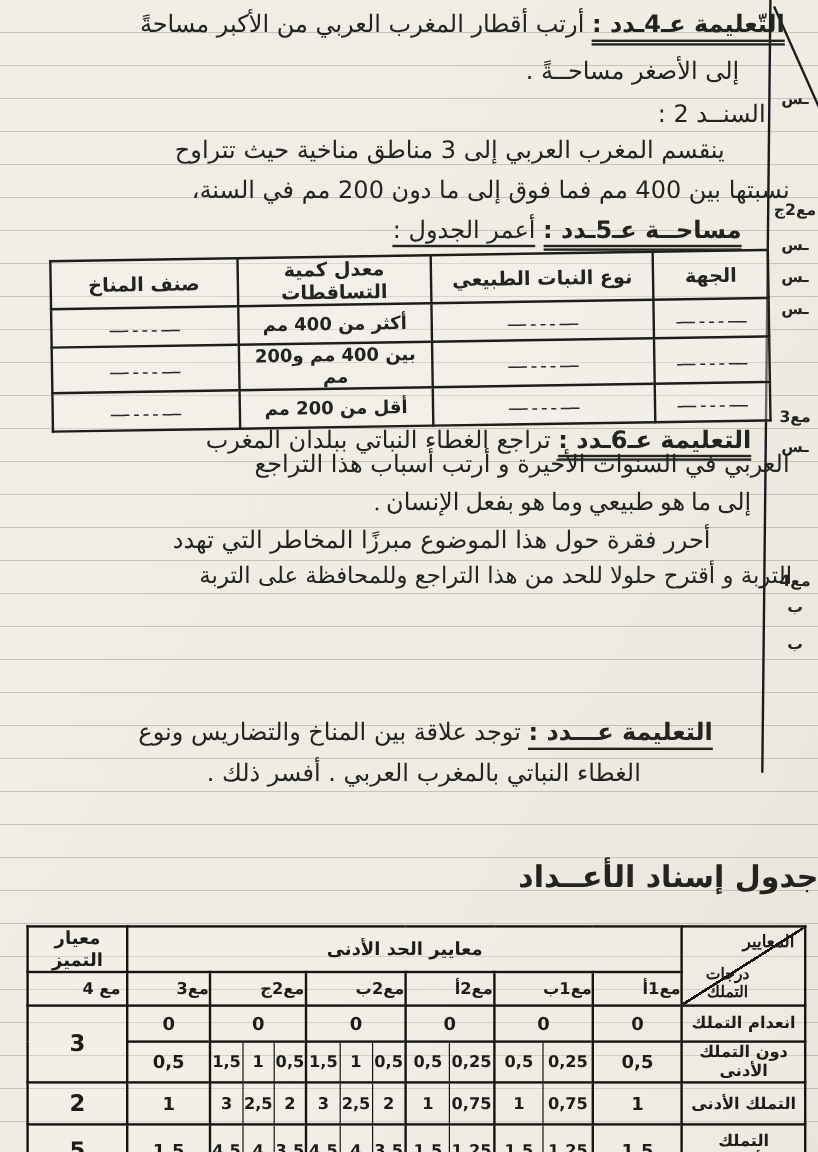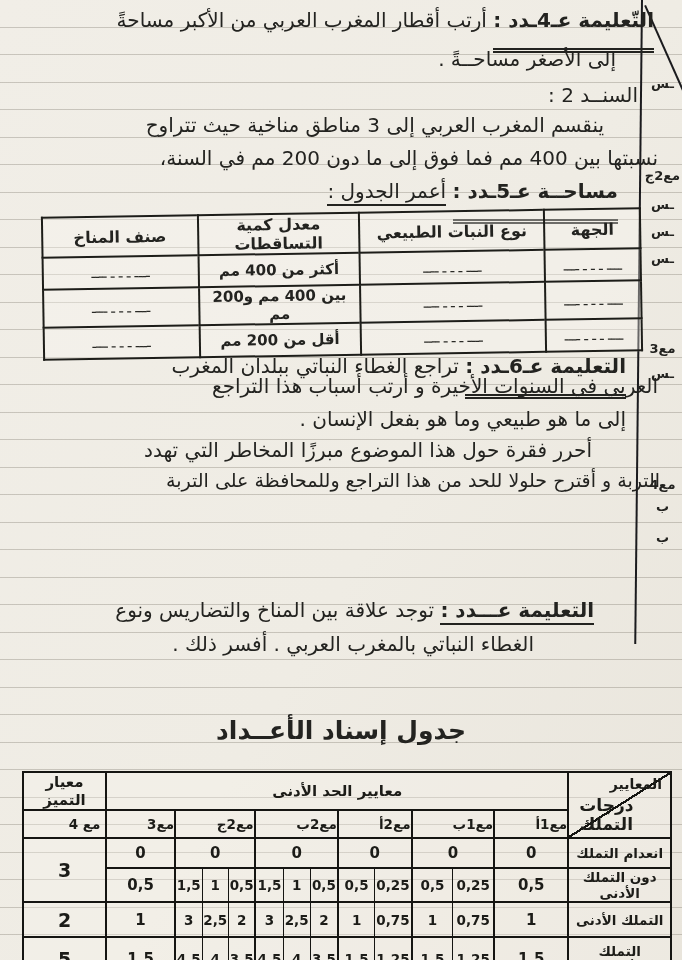--- a/index.html
+++ b/index.html
@@ -8,21 +8,21 @@
     position:relative;width:682px;height:960px;margin:0 auto;overflow:hidden;
     background:
       repeating-linear-gradient(to bottom, rgba(255,255,255,0) 0px, rgba(255,255,255,0) 26.5px, rgba(106,100,88,.30) 26.5px, rgba(106,100,88,.30) 27.5px),
       linear-gradient(120deg,#f1eee7 0%,#efece4 55%,#e9e5dc 100%);
     color:#232320;
     direction:rtl;
   }
   .hw{position:absolute;white-space:nowrap;font-size:20px;line-height:1.25;color:#232320;}
   .lbl{font-weight:bold;}
   .ul{border-bottom:2px solid #232320;padding-bottom:1px;}
-  .ul2{border-bottom:5px double #232320;padding-bottom:16px;}
+  .ul2{border-bottom:5px double #232320;padding-bottom:1px;}
   
   .margin-line{position:absolute;left:641px;top:0;width:2px;height:644px;background:#1b1b1e;transform:rotate(.6deg);transform-origin:top center;}
   .corner-line{position:absolute;left:646px;top:5px;width:96px;height:2px;background:#1b1b1e;transform:rotate(66deg);transform-origin:left top;}
   .mark{position:absolute;left:644px;width:37px;font-size:13px;font-weight:bold;color:#232320;text-align:center;white-space:nowrap;}
   
   #climate-table{position:absolute;top:212px;right:40px;width:600px;border-collapse:collapse;transform:rotate(-.9deg);background:rgba(248,246,240,.35);}
   #climate-table th,#climate-table td{border:2px solid #1d1d19;padding:0 4px;font-size:16px;text-align:center;}
   #climate-table th{height:36px;font-weight:bold;}
   #climate-table td{height:30px;font-size:15px;}
   .dash-cell{color:#2a2a26;font-size:13px !important;letter-spacing:1px;}
@@ -35,26 +35,26 @@
   #grading-table .val{font-weight:bold;font-size:15px;}
   #grading-table tr.r0 td{height:28px;}
   #grading-table tr.r1 td{height:32px;}
   #grading-table tr.r2 td{height:33px;}
   #grading-table tr.r3 td{height:42px;}
   .split{display:flex;direction:rtl;height:100%;align-items:stretch;}
   .split span{flex:1;display:flex;align-items:center;justify-content:center;font-weight:bold;font-size:13.5px;}
   .split span:not(:last-child){border-left:1.7px solid #151512;}
   td.subcell{padding:0;height:inherit;}
   .corner{position:relative;height:64px;width:100%;
-    background:linear-gradient(to bottom right, transparent calc(50% - 1.1px), #151512 calc(50% - 1.1px), #151512 calc(50% + 1.1px), transparent calc(50% + 1.1px));}
+    background:linear-gradient(to bottom right, transparent calc(50% - 1.1px), #151512 calc(50% - 1.1px), #151512 calc(50% + 1.1px), transparent calc(50% + 1.1px));font-family:Liberation Serif, serif;}
   .corner .c-top{position:absolute;top:3px;right:8px;font-weight:bold;font-size:14px;}
-  .corner .c-bottom{position:absolute;bottom:2px;left:6px;font-weight:bold;font-size:17px;width:62px;white-space:normal;line-height:1.15;text-align:center;}
+  .corner .c-bottom{position:absolute;bottom:2px;left:6px;font-weight:bold;font-size:13px;width:62px;white-space:normal;line-height:1.15;text-align:center;}
   .minhdr{font-weight:bold;font-size:19px;height:34px;}
   .exchdr{font-weight:bold;font-size:14px;}
-  #grades-title{position:absolute;top:716px;right:0;width:100%;text-align:center;font-size:25px;font-weight:bold;letter-spacing:1px;}
+  #grades-title{position:absolute;top:716px;right:0;width:100%;font-size:25px;font-weight:bold;letter-spacing:1px;}
 </style>
 </head>
 <body>
 
 <div id="page">
 
   <div class="margin-line"></div>
   <div class="corner-line"></div>
 
   <span class="mark" style="top:50px;padding-left:28px;">ـٮ</span>
@@ -117,21 +117,21 @@
       <td class="dash-cell">ــــ ـ ـ ـ ــــ</td>
     </tr>
   </tbody>
     </table>
 
   <div class="hw" style="top:354px;right:56px;">
     <span class="lbl ul2">التعليمة عـ6ـدد :</span>
     <span>تراجع الغطاء النباتي ببلدان المغرب</span>
   </div>
   <div class="hw" style="top:374px;right:24px;">العربي في السنوات الأخيرة و أرتب أسباب هذا التراجع</div>
-  <div class="hw" style="top:407px;right:56px;">إلى ما هو طبيعي وما هو بفعل الإنسان .</div>
+  <div class="hw" style="top:407px;right:56px;font-family:Liberation Serif, serif;">إلى ما هو طبيعي وما هو بفعل الإنسان .</div>
   <div class="hw" style="top:438px;right:90px;">أحرر فقرة حول هذا الموضوع مبرزًا المخاطر التي تهدد</div>
   <div class="hw" style="top:469px;right:22px;font-size:19px;">التربة و أقترح حلولا للحد من هذا التراجع وللمحافظة على التربة</div>
 
   <div class="hw" style="top:632px;right:148px;">الغطاء النباتي بالمغرب العربي . أفسر ذلك .</div>
   <div class="hw" style="top:598px;right:88px;">
     <span class="lbl ul">التعليمة عـــدد :</span>
     <span>توجد علاقة بين المناخ والتضاريس ونوع</span>
   </div>
 
   <div id="grades-title">جدول إسناد الأعــداد</div>

